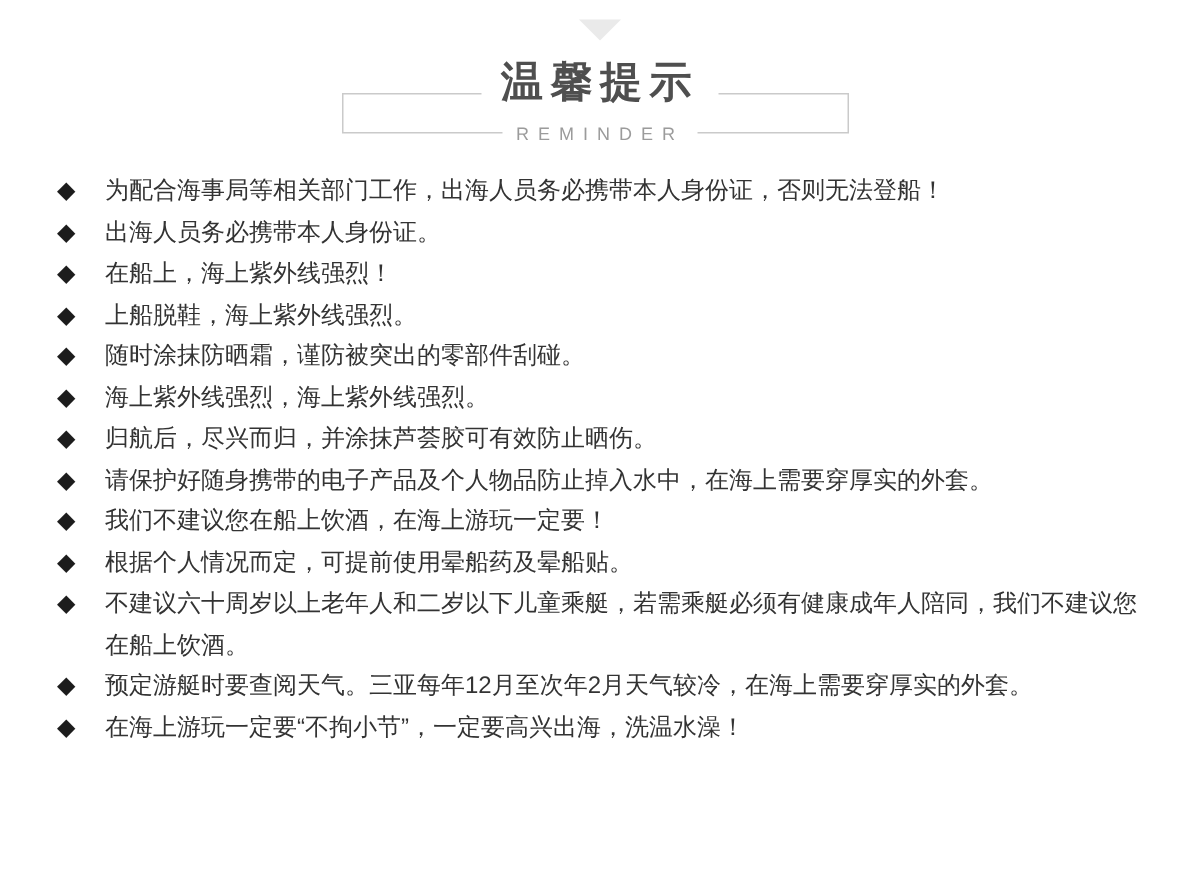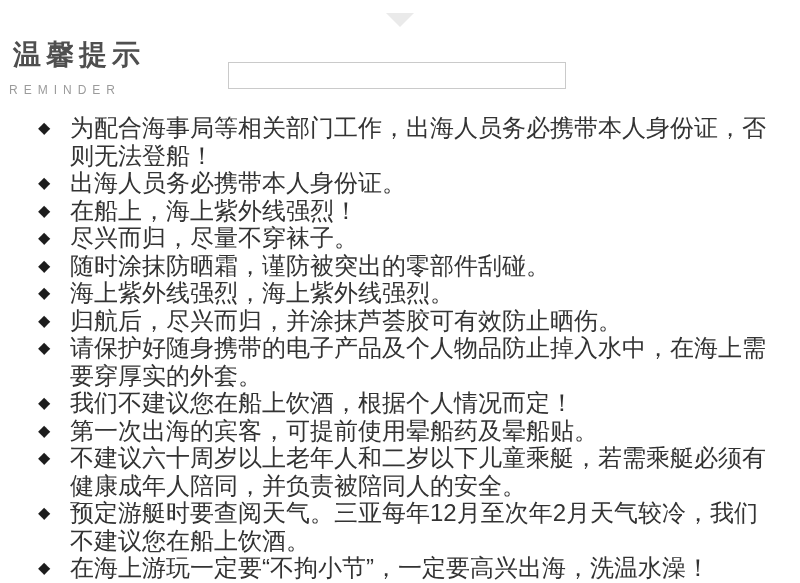--- a/index.html
+++ b/index.html
@@ -15,42 +15,42 @@
     width: 0; height: 0;
     border-left: 14px solid transparent;
     border-right: 14px solid transparent;
     border-top: 14px solid var(--triangle, #eaeaea);
   }
   .frame {
     position: absolute; left: 228px; top: 62px;
     width: 336px; height: 25px;
     border: 1px solid var(--border, #cacaca);
   }
-  .title-row { position: absolute; left: 0; right: 0; top: 38px; text-align: left; z-index: 2; }
+  .title-row { position: absolute; left: 0; right: 0; top: 38px; text-align: center; z-index: 2; }
   .title-row .t {
     display: inline-block; background: var(--background, #ffffff);
     padding: 0 13px; font-size: 28px; line-height: 34px; font-weight: bold;
     letter-spacing: 5px; color: var(--title, #4f4f4f);
   }
-  .sub-row { position: absolute; left: 0; right: 0; top: 80px; text-align: left; z-index: 2; }
+  .sub-row { position: absolute; left: 0; right: 0; top: 80px; text-align: center; z-index: 2; }
   .sub-row .t {
     display: inline-block; background: var(--background, #ffffff);
     padding: 0 9px; font-size: 12px; line-height: 15px;
     letter-spacing: 6px; color: var(--subtitle, #9b9b9b);
   }
   .list { padding: 0 30px 0 38px; }
   .item { display: flex; align-items: flex-start; }
   .bullet {
     flex: 0 0 32px; width: 32px;
     font-size: 16px; line-height: 27.5px;
     color: var(--bullet, #1c1c1c);
   }
   .text {
     flex: 1;
-    font-size: 24px; line-height: 27.5px;
+    font-size: 16px; line-height: 27.5px;
     color: var(--text, #333333);
   }
 </style>
 </head>
 <body>
 
 <div class="header">
   <div class="triangle"></div>
   <div class="frame"></div>
   <div class="title-row">
@@ -70,51 +70,51 @@
     <div class="item">
     <span class="bullet">◆</span>
     <span class="text">出海人员务必携带本人身份证。</span>
   </div>
     <div class="item">
     <span class="bullet">◆</span>
     <span class="text">在船上，海上紫外线强烈！</span>
   </div>
     <div class="item">
     <span class="bullet">◆</span>
-    <span class="text">尽兴而归，尽量不穿袜子。</span>
+    <span class="text">上船脱鞋，海上紫外线强烈。</span>
   </div>
     <div class="item">
     <span class="bullet">◆</span>
     <span class="text">随时涂抹防晒霜，谨防被突出的零部件刮碰。</span>
   </div>
     <div class="item">
     <span class="bullet">◆</span>
     <span class="text">海上紫外线强烈，海上紫外线强烈。</span>
   </div>
     <div class="item">
     <span class="bullet">◆</span>
     <span class="text">归航后，尽兴而归，并涂抹芦荟胶可有效防止晒伤。</span>
   </div>
     <div class="item">
     <span class="bullet">◆</span>
     <span class="text">请保护好随身携带的电子产品及个人物品防止掉入水中，在海上需要穿厚实的外套。</span>
   </div>
     <div class="item">
     <span class="bullet">◆</span>
-    <span class="text">我们不建议您在船上饮酒，根据个人情况而定！</span>
+    <span class="text">我们不建议您在船上饮酒，在海上游玩一定要！</span>
   </div>
     <div class="item">
     <span class="bullet">◆</span>
-    <span class="text">第一次出海的宾客，可提前使用晕船药及晕船贴。</span>
+    <span class="text">根据个人情况而定，可提前使用晕船药及晕船贴。</span>
   </div>
     <div class="item">
     <span class="bullet">◆</span>
-    <span class="text">不建议六十周岁以上老年人和二岁以下儿童乘艇，若需乘艇必须有健康成年人陪同，并负责被陪同人的安全。</span>
+    <span class="text">不建议六十周岁以上老年人和二岁以下儿童乘艇，若需乘艇必须有健康成年人陪同，我们不建议您在船上饮酒。</span>
   </div>
     <div class="item">
     <span class="bullet">◆</span>
-    <span class="text">预定游艇时要查阅天气。三亚每年12月至次年2月天气较冷，我们不建议您在船上饮酒。</span>
+    <span class="text">预定游艇时要查阅天气。三亚每年12月至次年2月天气较冷，在海上需要穿厚实的外套。</span>
   </div>
     <div class="item">
     <span class="bullet">◆</span>
     <span class="text">在海上游玩一定要“不拘小节”，一定要高兴出海，洗温水澡！</span>
   </div>
   </div>
 
 </body></html>

